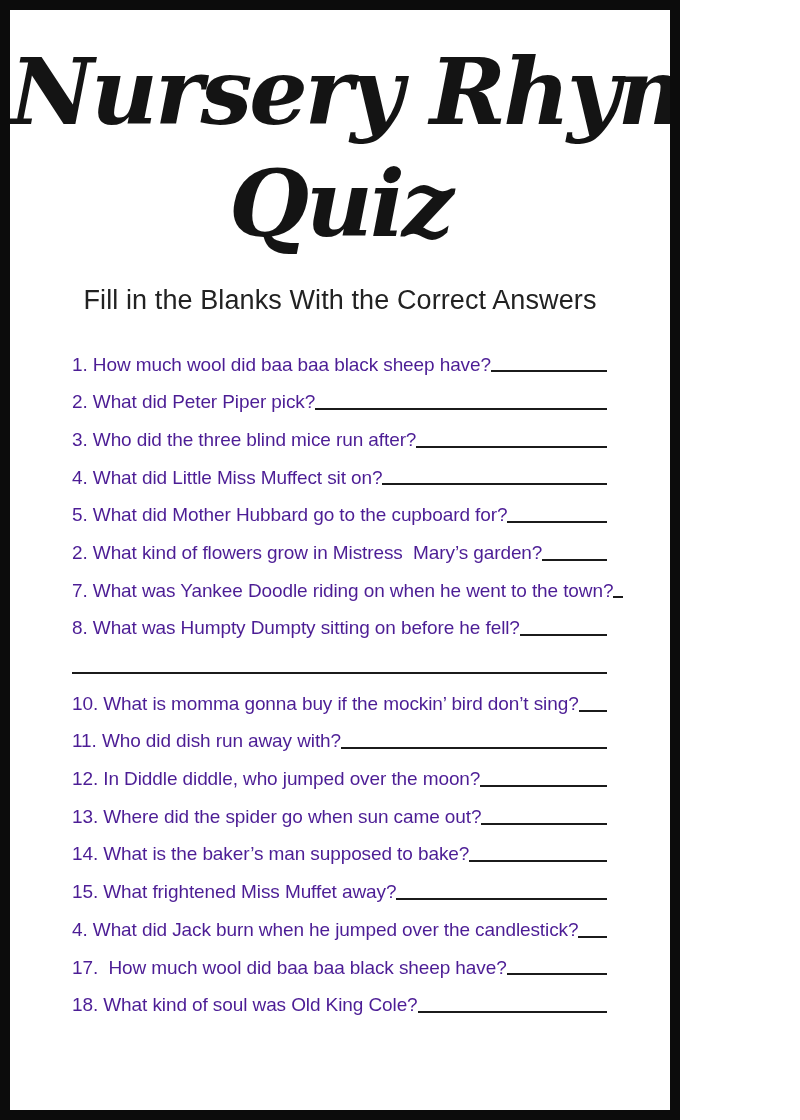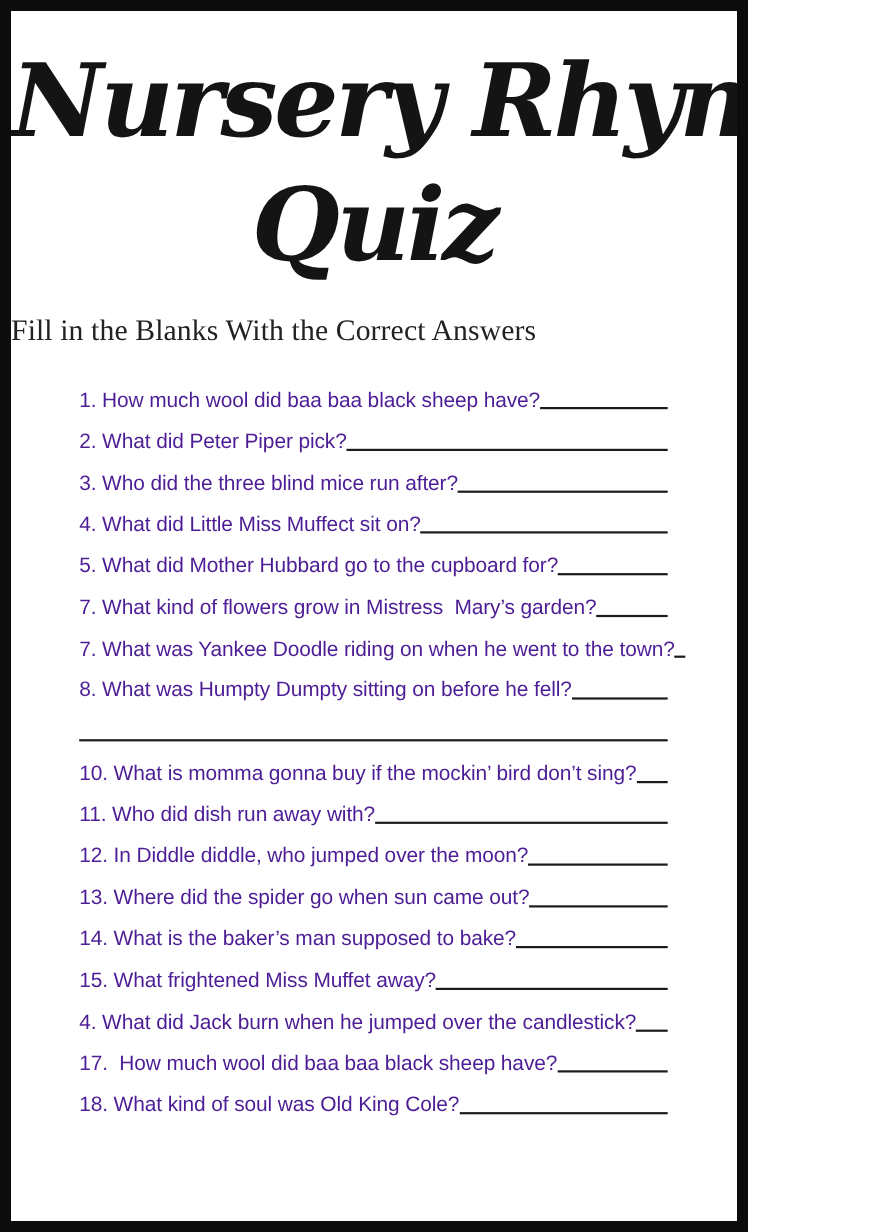--- a/index.html
+++ b/index.html
@@ -26,22 +26,21 @@
     font-style: italic;
     font-weight: 700;
     font-size: 92px;
     line-height: 1.22;
     color: #141414;
     letter-spacing: -3px;
     white-space: nowrap;
   }
   .subtitle-block {
     margin-top: 24px;
-    text-align: left;
-    font-family: Liberation Serif, serif;
+    text-align: center;
   }
   .subtitle-line {
     font-size: 27px;
     line-height: 1.23;
     font-weight: 400;
     color: #222222;
     letter-spacing: 0.1px;
   }
   .question-list {
     margin-top: 20px;
@@ -100,21 +99,21 @@
     <span class="q-text">4. What did Little Miss Muffect sit on?</span>
     <span class="q-line"></span>
   </div>
 
   <div class="question-row">
     <span class="q-text">5. What did Mother Hubbard go to the cupboard for?</span>
     <span class="q-line"></span>
   </div>
 
   <div class="question-row">
-    <span class="q-text">7. What kind of flowers grow in Mistress  Mary’s garden?</span>
+    <span class="q-text">2. What kind of flowers grow in Mistress  Mary’s garden?</span>
     <span class="q-line"></span>
   </div>
 
   <div class="question-row">
     <span class="q-text">7. What was Yankee Doodle riding on when he went to the town?</span>
     <span class="q-line"></span>
   </div>
 
   <div class="question-row">
     <span class="q-text">8. What was Humpty Dumpty sitting on before he fell?</span>

